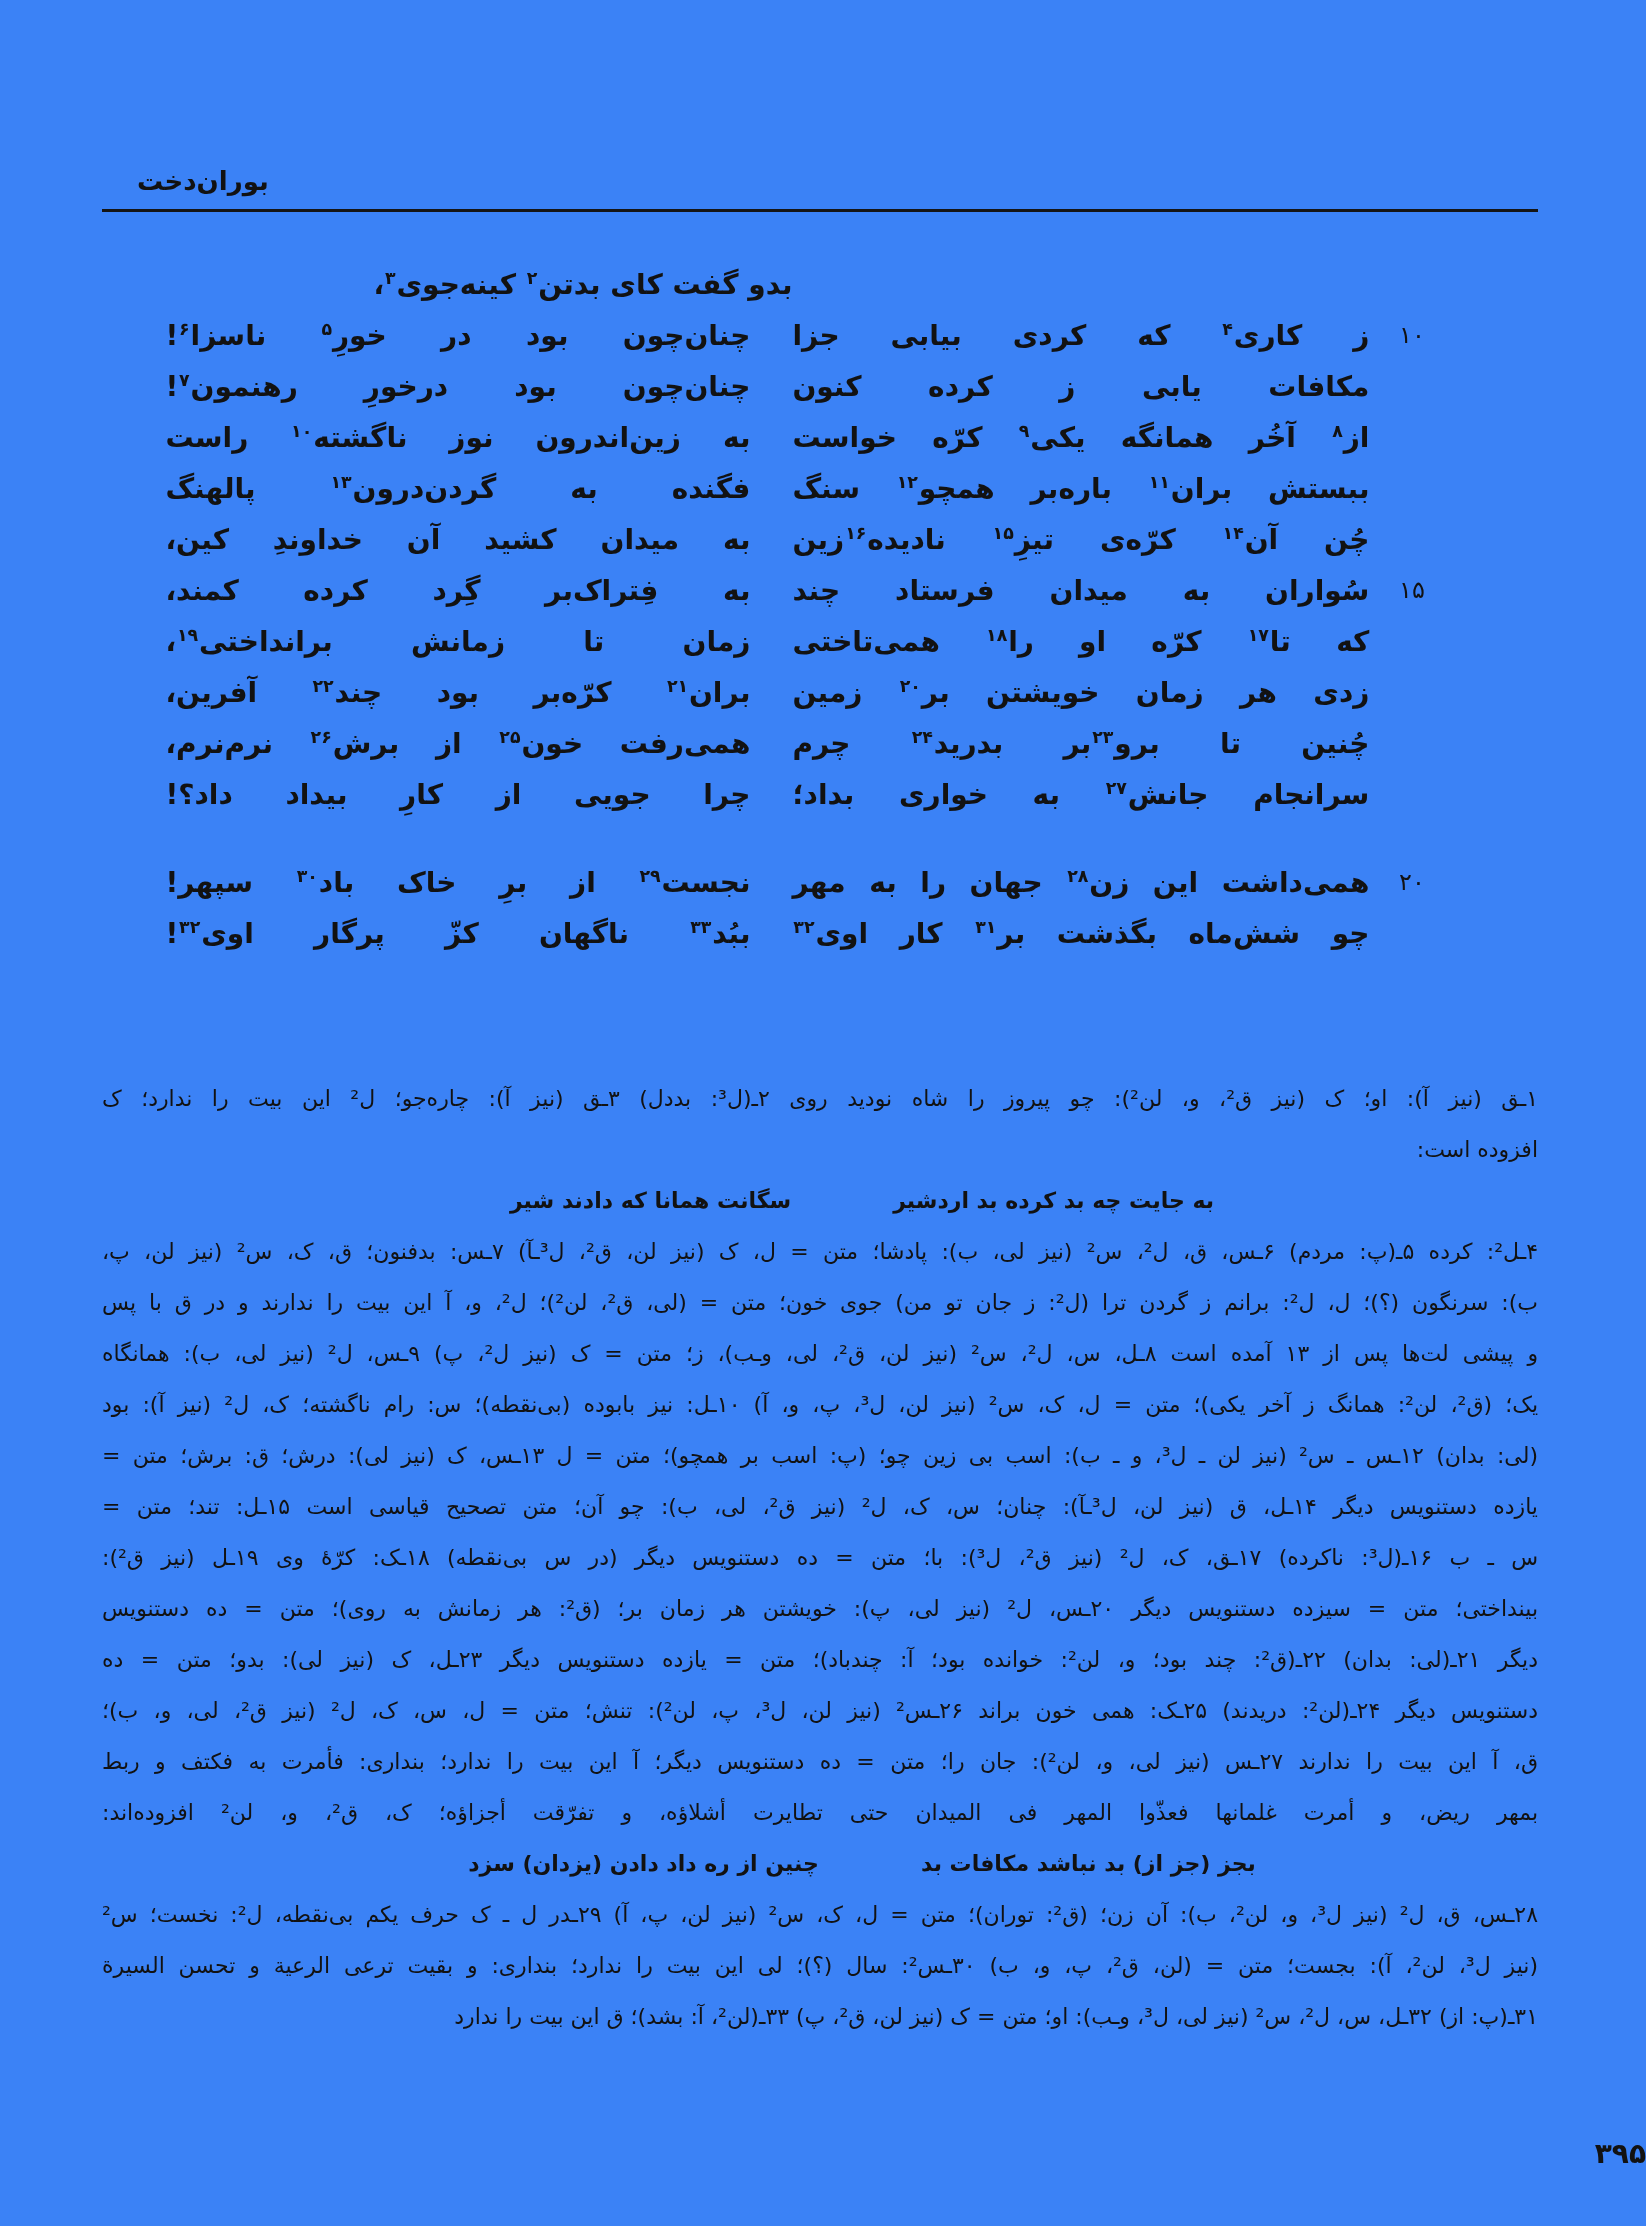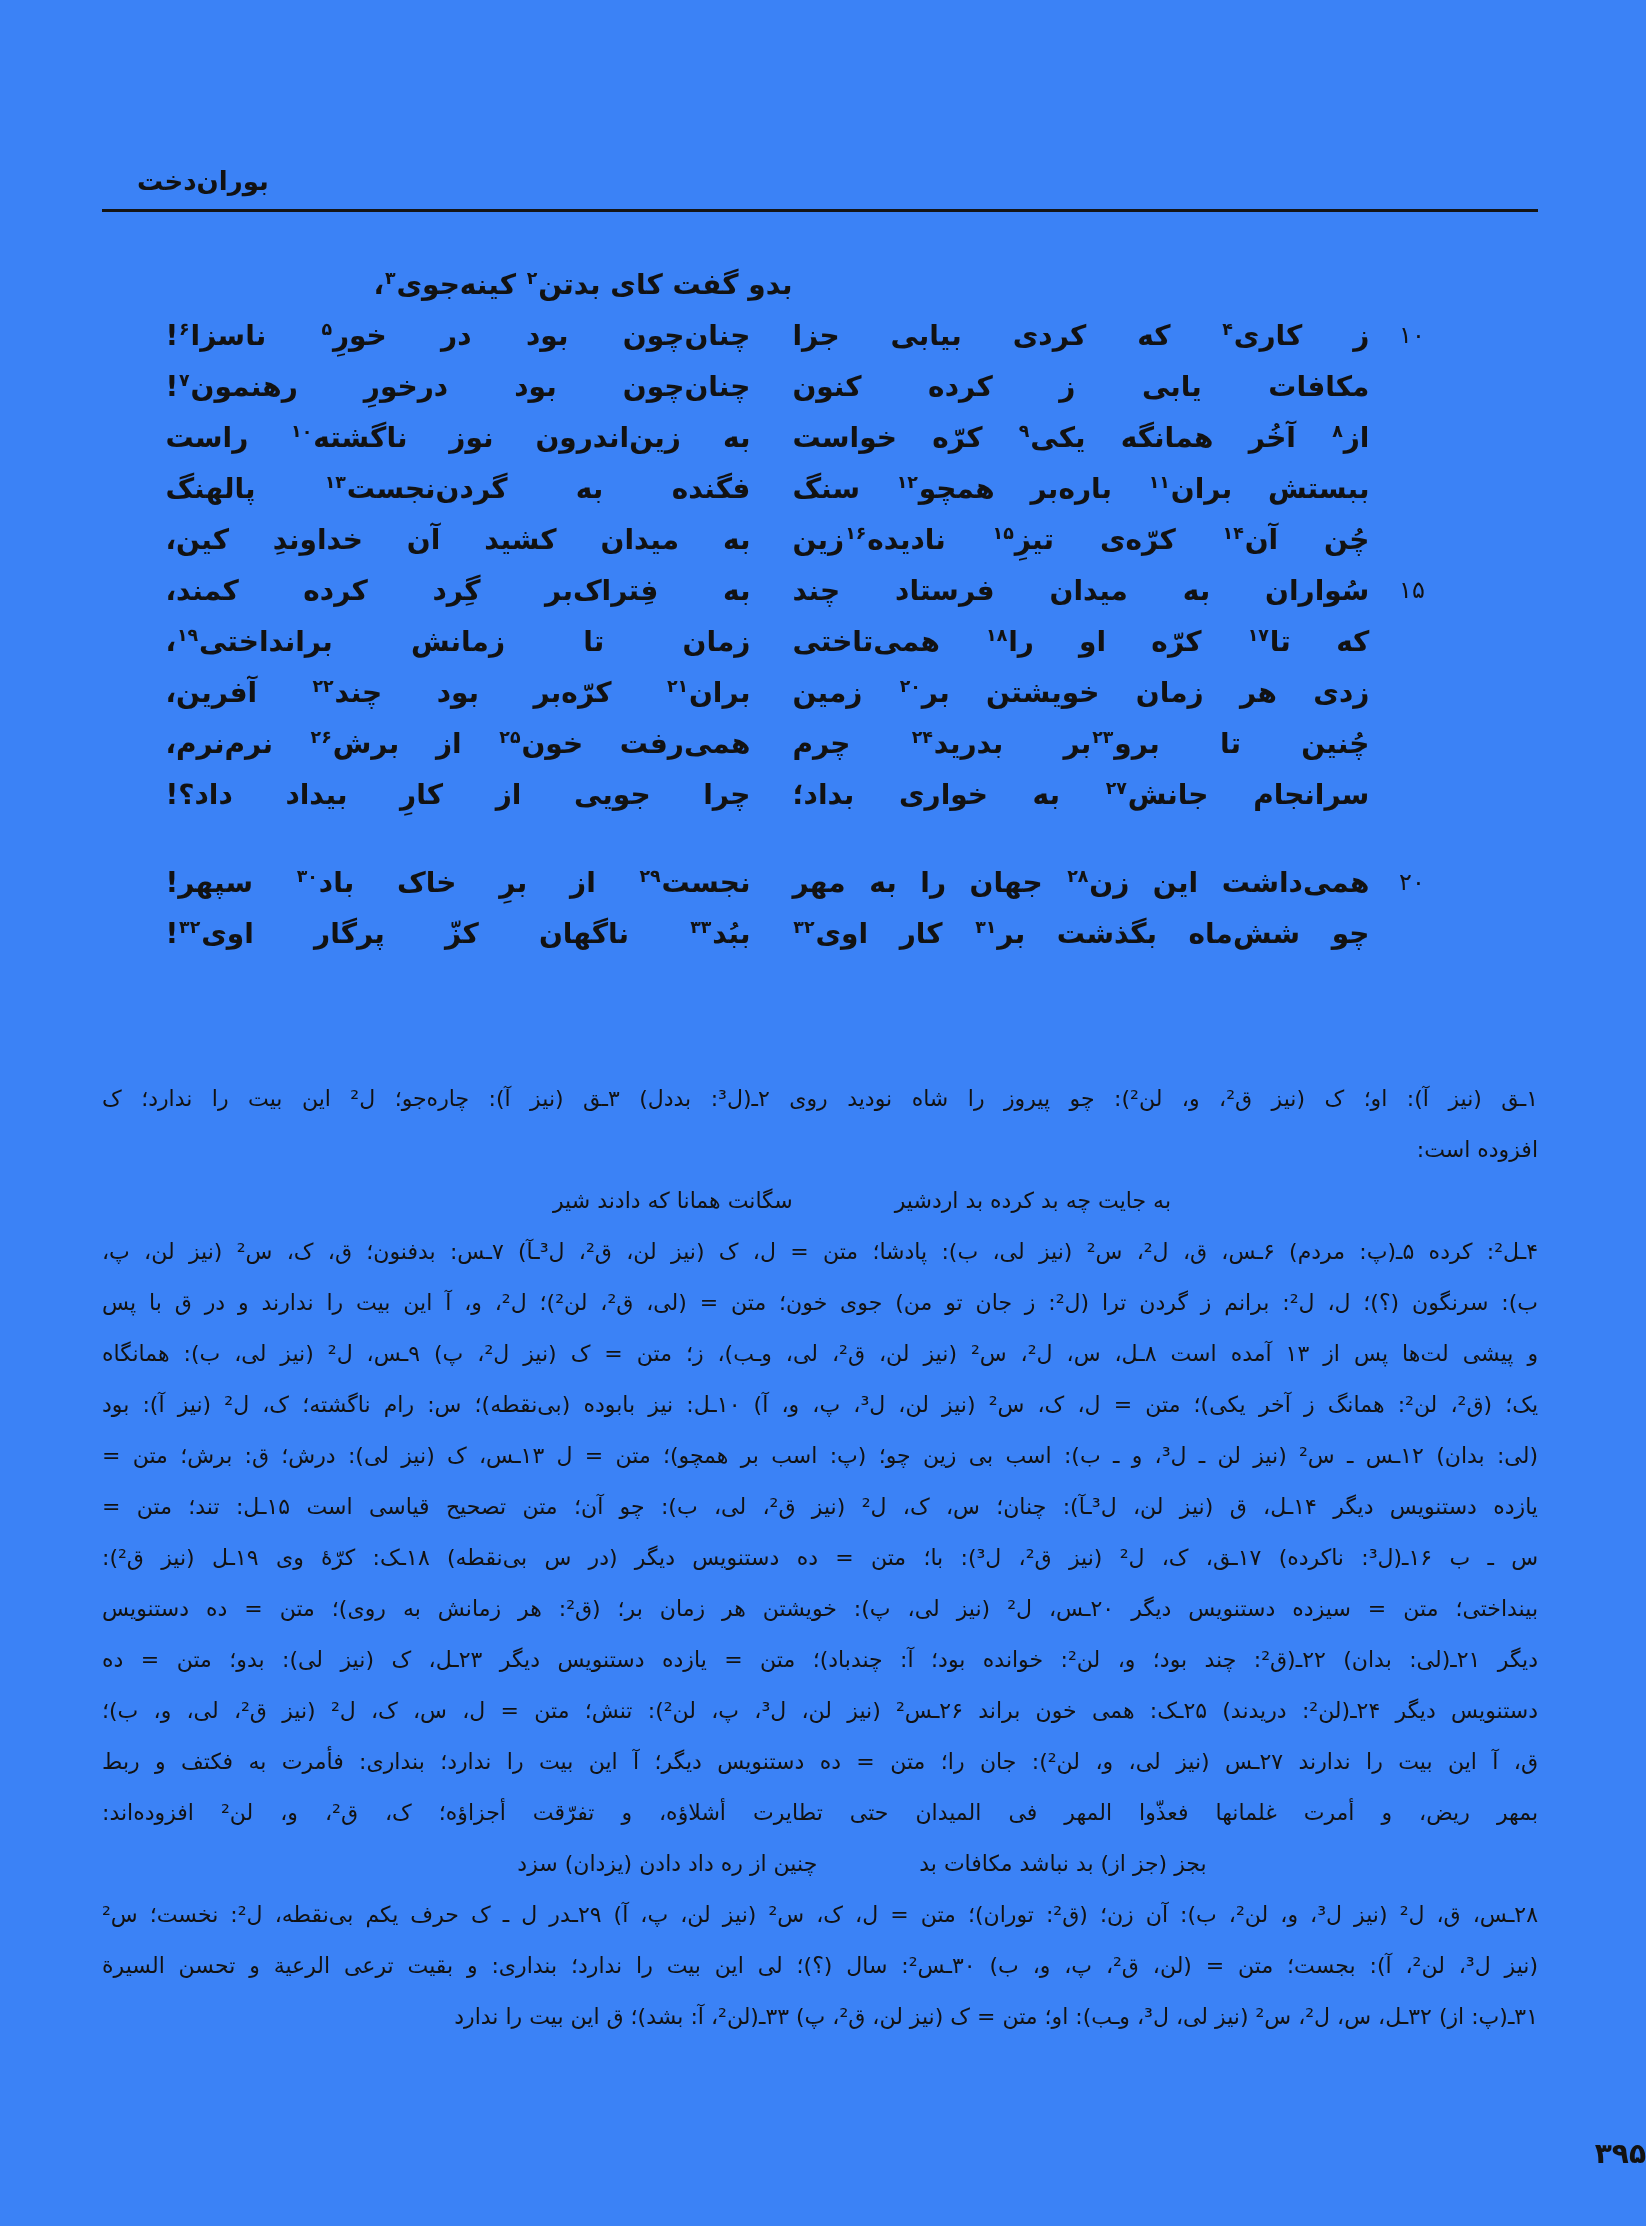--- a/index.html
+++ b/index.html
@@ -51,21 +51,21 @@
   
   .footnotes{
     position:absolute;top:1073px;left:103px;width:1436px;
     font-size:22px;line-height:51px;font-weight:normal;
   }
   .fn-line{min-height:51px;}
   .fn-just{text-align:justify;text-align-last:justify;}
   .fn-start{text-align:left;text-align-last:right;}
   .fn-verse{
     text-align:center;position:relative;left:42px;
-    font-weight:normal;font-size:22px;
+    font-weight:bold;font-size:22px;
   }
   .fn-verse .vspacer{display:inline-block;width:102px;}
   
   .page-number{
     position:absolute;top:2137px;left:0;width:1647px;
     font-size:28px;font-weight:bold;
   }
 </style>
 </head>
 <body>
@@ -100,21 +100,21 @@
         <div></div>
         <div class="hemistich"><span class="txt">از</span><span class="sup">۸</span><span class="txt"> آخُر همانگه یکی</span><span class="sup">۹</span><span class="txt"> کرّه خواست</span></div>
         <div></div>
         <div class="hemistich"><span class="txt">به زین‌اندرون نوز ناگشته</span><span class="sup">۱۰</span><span class="txt"> راست</span></div>
       </div>
       <div class="poem-row">
         <div class="num-cell"></div>
         <div></div>
         <div class="hemistich"><span class="txt">ببستش بران</span><span class="sup">۱۱</span><span class="txt"> باره‌بر همچو</span><span class="sup">۱۲</span><span class="txt"> سنگ</span></div>
         <div></div>
-        <div class="hemistich"><span class="txt">فگنده به گردن‌نجست</span><span class="sup">۱۳</span><span class="txt"> پالهنگ</span></div>
+        <div class="hemistich"><span class="txt">فگنده به گردن‌درون</span><span class="sup">۱۳</span><span class="txt"> پالهنگ</span></div>
       </div>
       <div class="poem-row">
         <div class="num-cell"></div>
         <div></div>
         <div class="hemistich"><span class="txt">چُن آن</span><span class="sup">۱۴</span><span class="txt"> کرّه‌ی تیزِ</span><span class="sup">۱۵</span><span class="txt"> نادیده</span><span class="sup">۱۶</span><span class="txt">زین</span></div>
         <div></div>
         <div class="hemistich"><span class="txt">به میدان کشید آن خداوندِ کین،</span></div>
       </div>
       <div class="poem-row">
         <div class="num-cell">۱۵</div>

